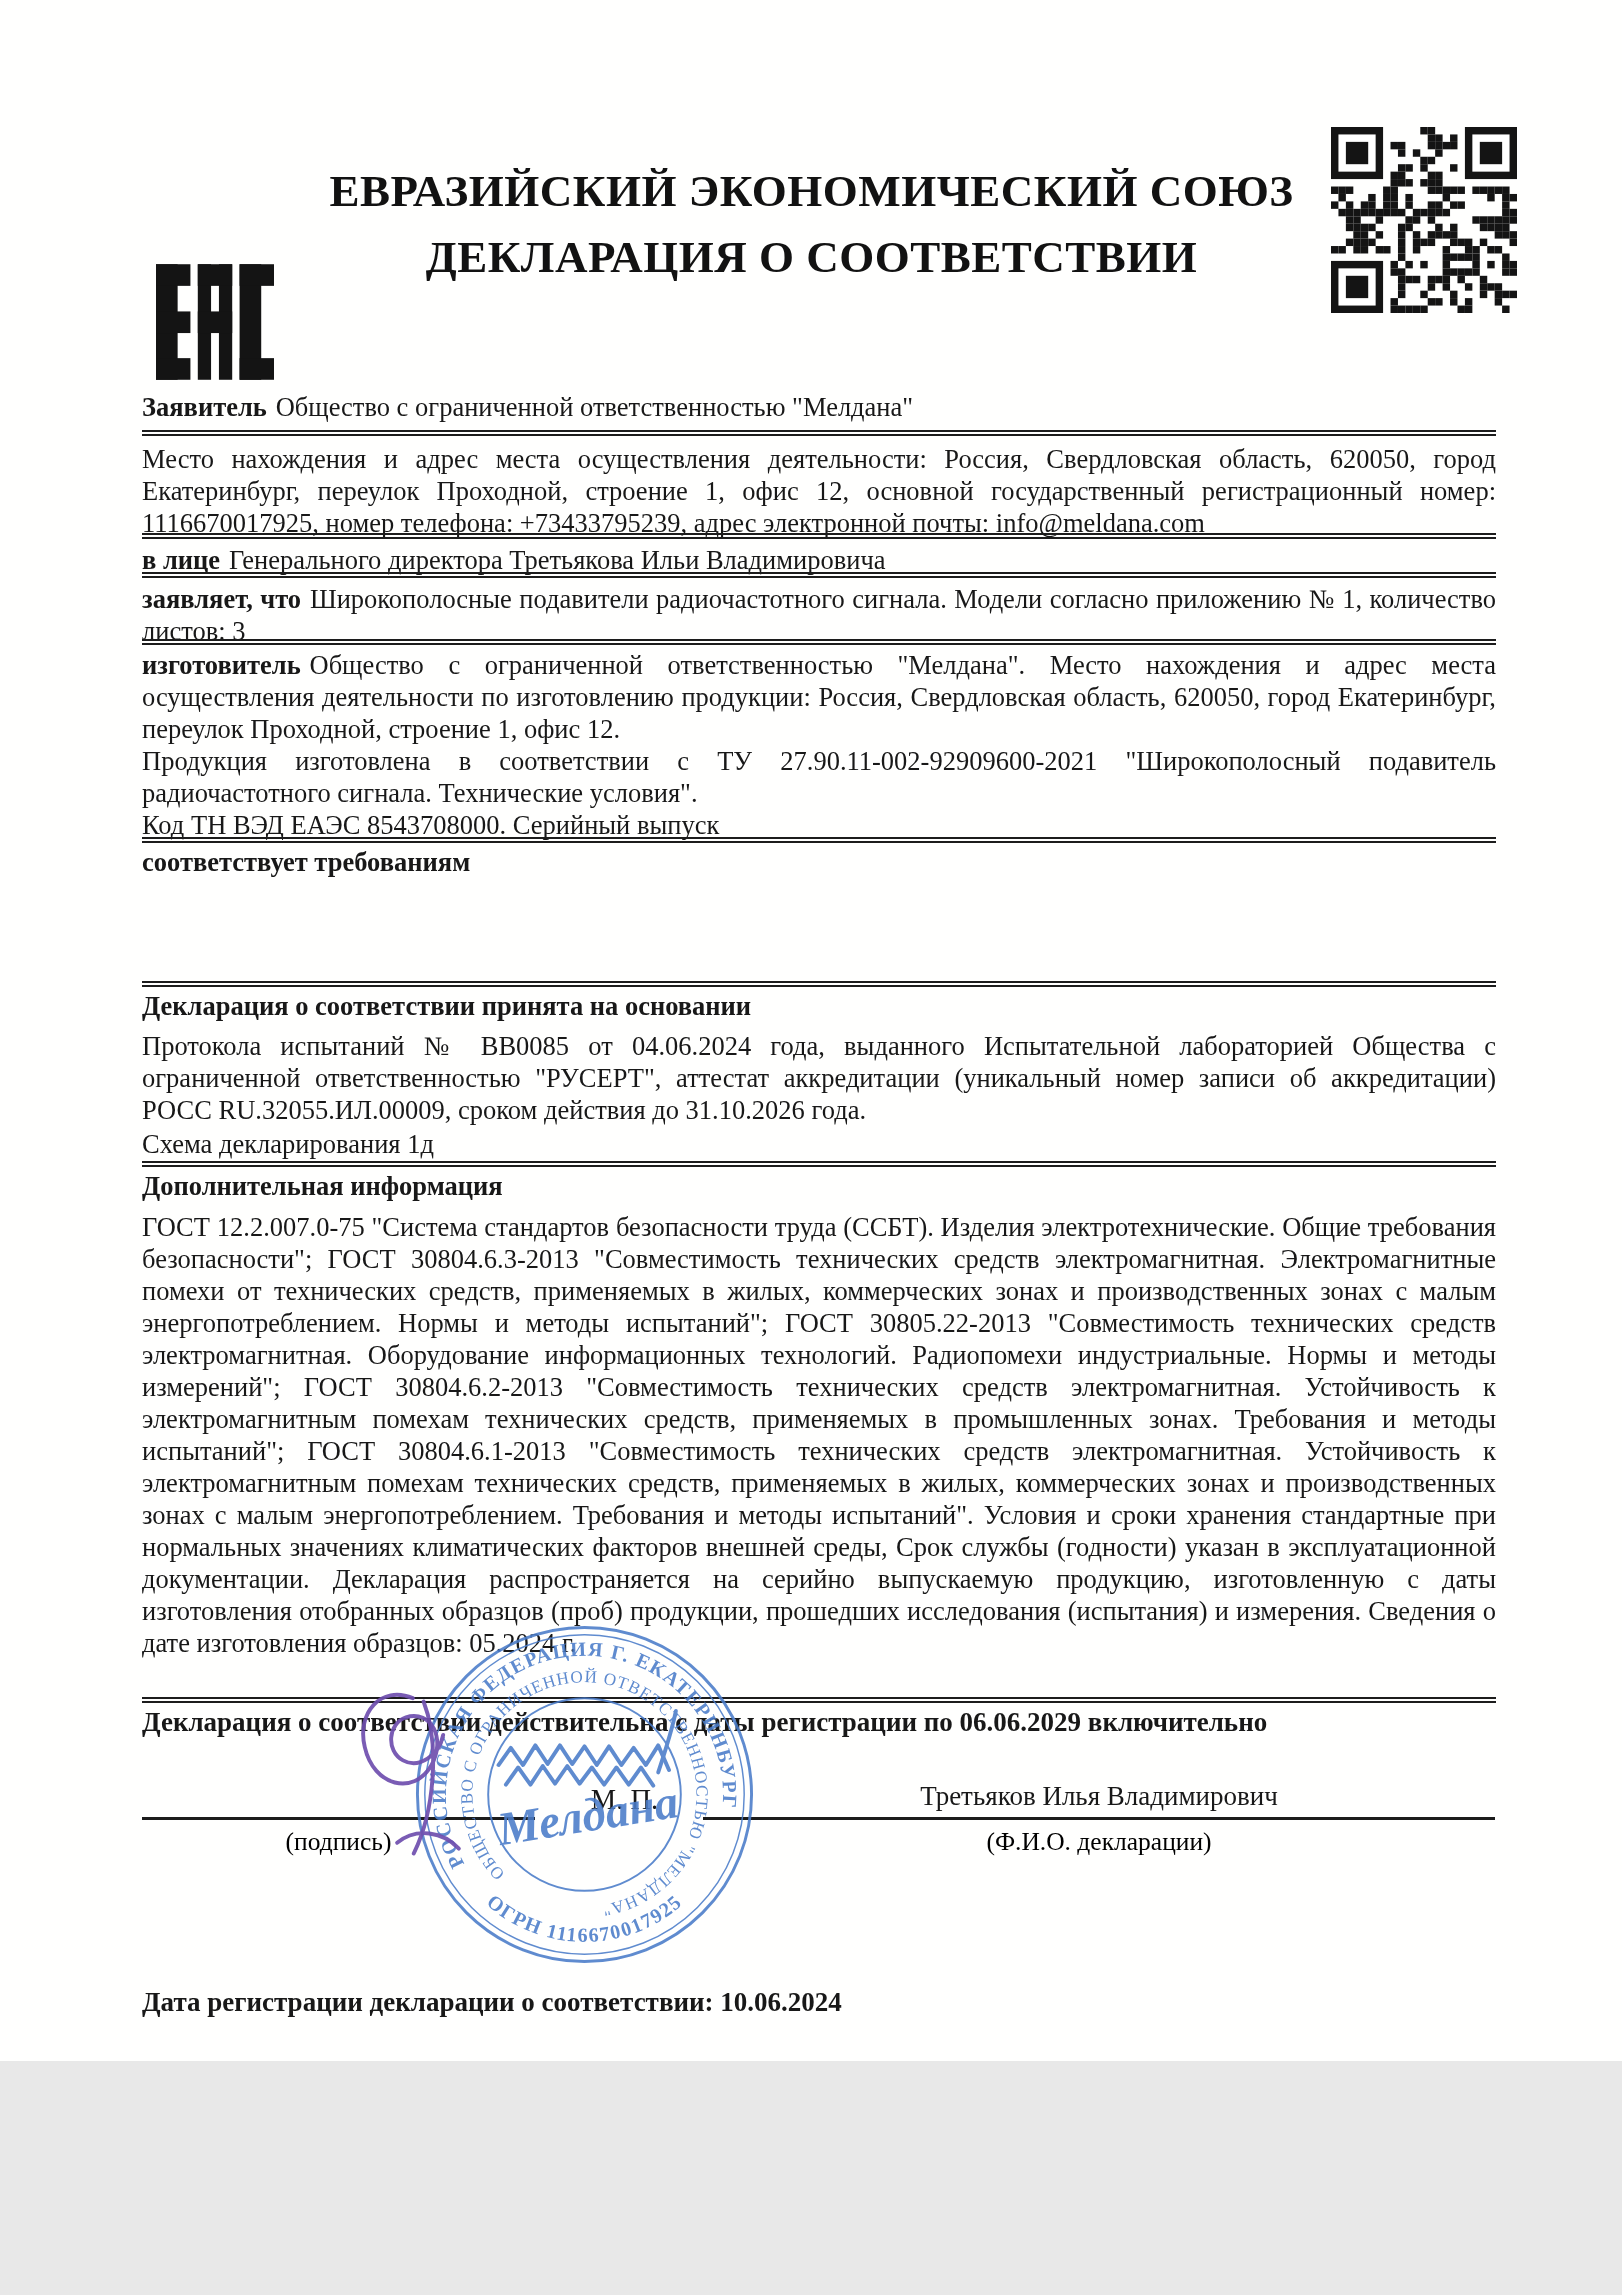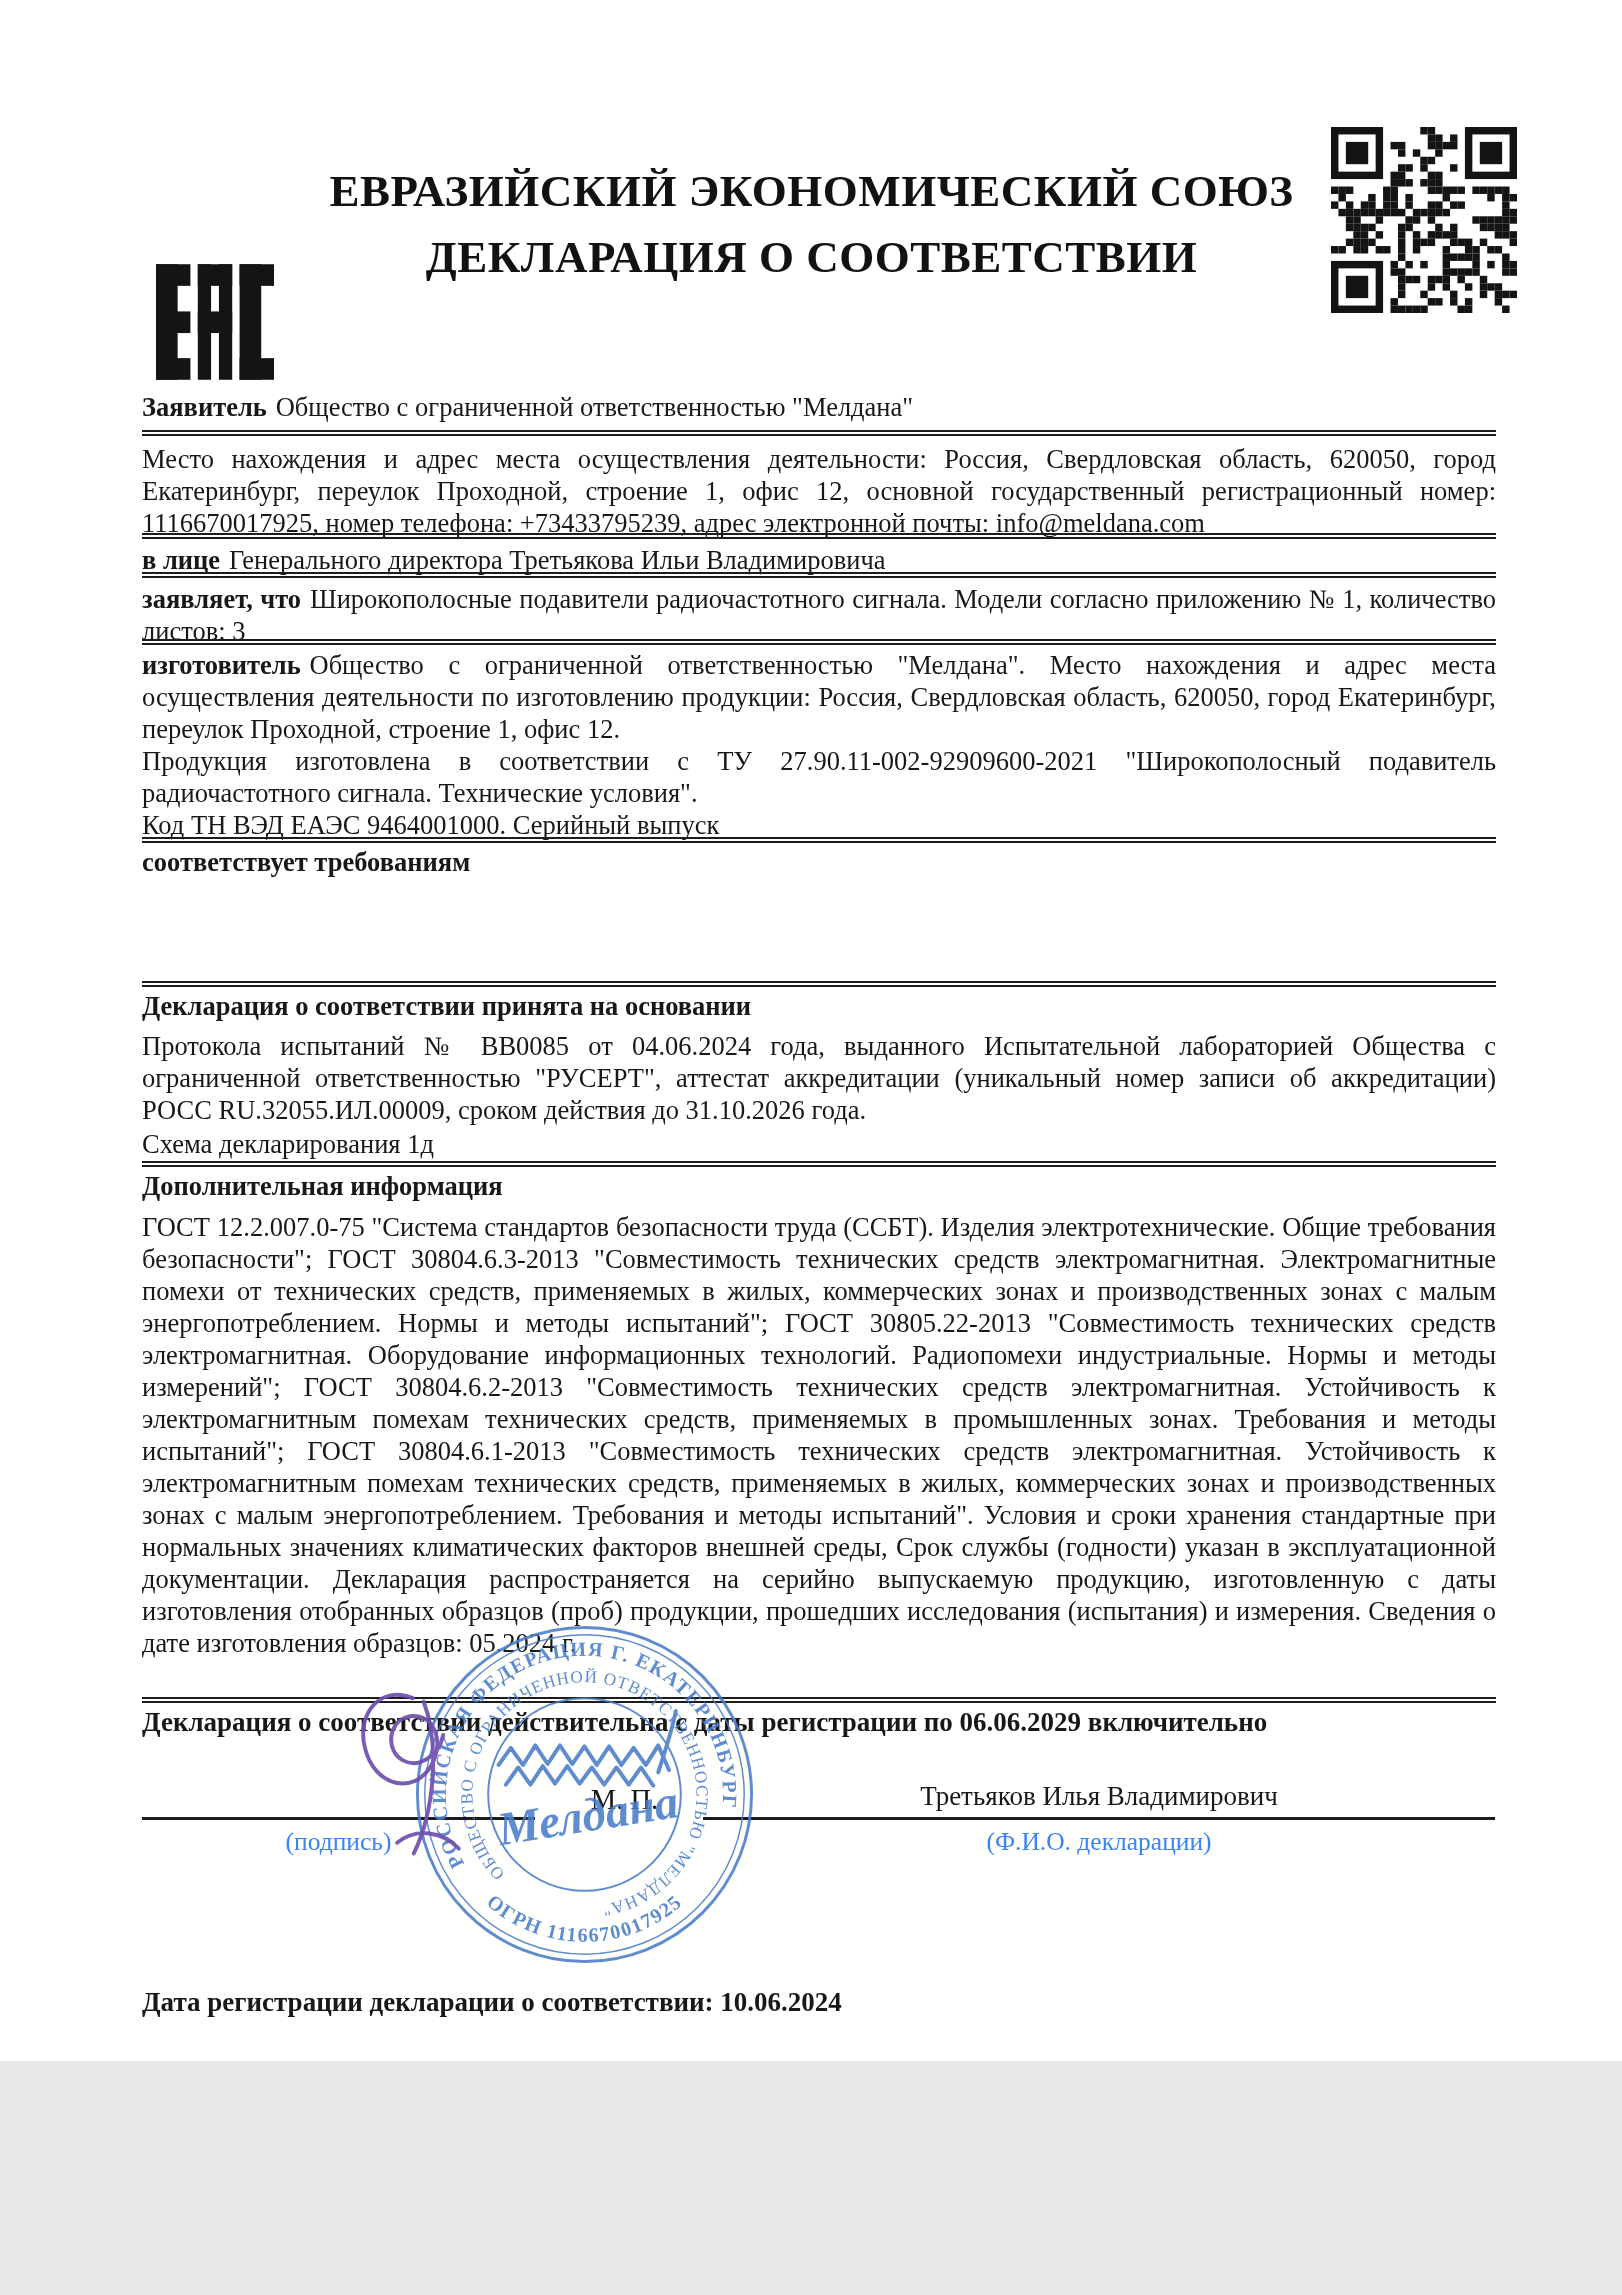--- a/index.html
+++ b/index.html
@@ -25,21 +25,21 @@
   .par p{margin:0;}
   .par b,.lbl{font-weight:bold;}
   .par b{margin-right:8.8px;}
   .heading{font-weight:bold;text-align:left;}
   .rule{
     left:142px;width:1354px;height:2px;
     border-top:2.5px solid #1c1c1c;
     border-bottom:2.5px solid #1c1c1c;
   }
   .sigline{border-bottom:3.4px solid #1c1c1c;}
-  .capt{font-size:25.5px;text-align:center;color:#3b82f6;}
+  .capt{font-size:25.5px;text-align:center;color:#000000;}
   .boldline{font-size:27px;font-weight:bold;white-space:nowrap;}
   .mp{font-size:28.5px;z-index:3;}
   .name-over-line{
     position:absolute;left:0;right:0;bottom:4.9px;
     text-align:center;font-size:27px;white-space:nowrap;
   }
   svg text{font-family:"Liberation Serif","DejaVu Serif",serif;}
   .stamp{z-index:5;opacity:.88;}
   .sig{z-index:6;opacity:.92;}
 </style>
@@ -306,21 +306,21 @@
 
   <div class="abs par" style="top:583px;">
     <p><b>заявляет, что</b><span>Широкополосные подавители радиочастотного сигнала.  Модели согласно приложению  № 1, количество листов: 3</span></p>
   </div>
 
   <div class="abs rule" style="top:639px;"></div>
 
   <div class="abs par" style="top:649px;">
     <p><b>изготовитель</b><span>Общество с ограниченной ответственностью "Мелдана". Место нахождения и адрес места осуществления деятельности по изготовлению продукции: Россия, Свердловская область, 620050, город Екатеринбург, переулок Проходной, строение 1, офис 12.</span></p>
     <p>Продукция изготовлена в соответствии с ТУ 27.90.11-002-92909600-2021 "Широкополосный подавитель радиочастотного сигнала. Технические условия".</p>
-    <p>Код ТН ВЭД ЕАЭС 9464001000. Серийный выпуск</p>
+    <p>Код ТН ВЭД ЕАЭС 8543708000. Серийный выпуск</p>
   </div>
 
   <div class="abs rule" style="top:837px;"></div>
 
   <div class="abs par heading" style="top:846px;">соответствует требованиям</div>
 
   <div class="abs rule" style="top:981px;"></div>
 
   <div class="abs par heading" style="top:990px;">Декларация о соответствии принята на основании</div>
   <div class="abs par" style="top:1030px;">

